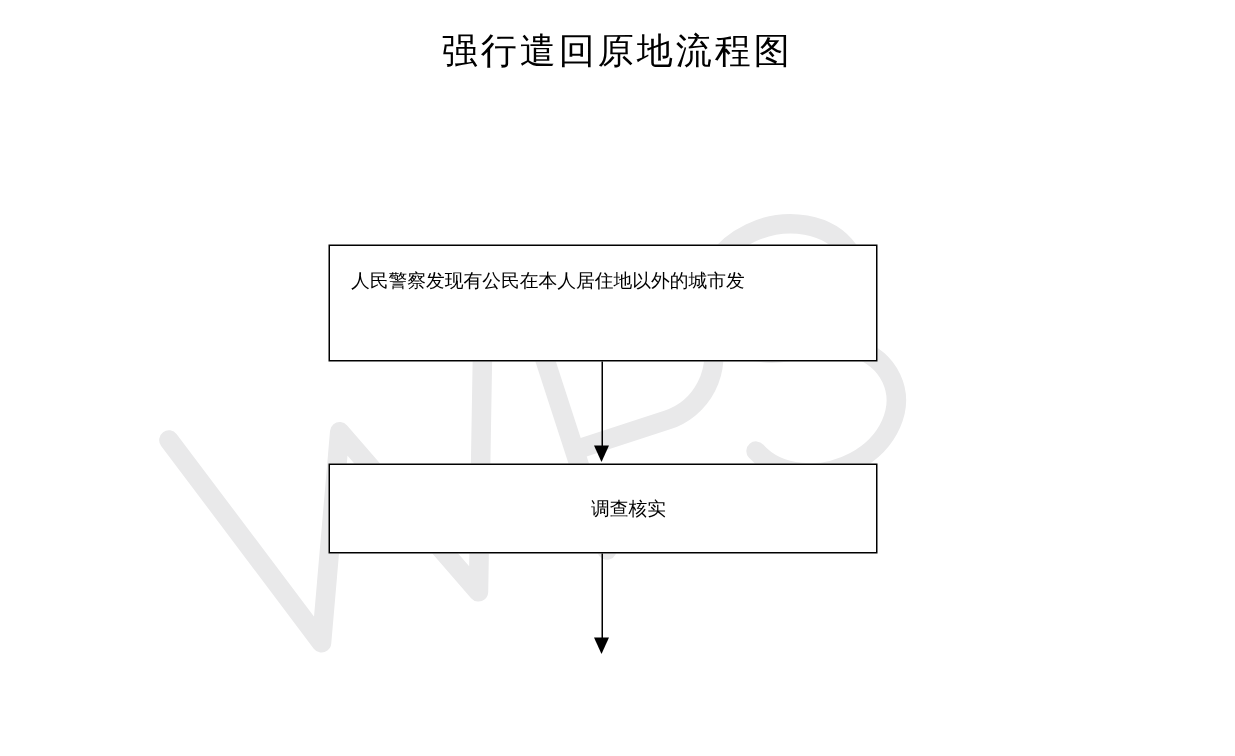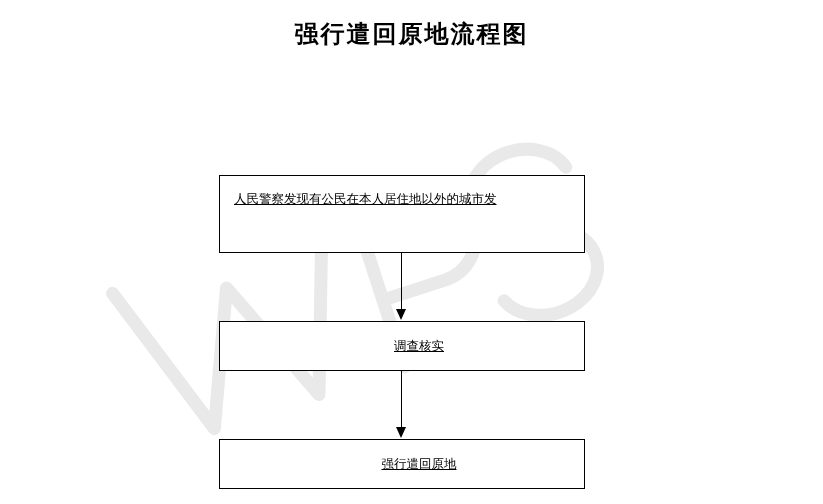--- a/index.html
+++ b/index.html
@@ -32,54 +32,53 @@
 
   
   .title {
     position: absolute;
     top: 18px;
     left: 0;
     width: 823px;
     text-align: center;
     font-family: "DejaVu Sans", "Liberation Sans", sans-serif;
     font-size: 24px;
-    font-weight: bold;
+    font-weight: normal;
     letter-spacing: 2px;
     color: #000;
     z-index: 3;
   }
 
   
   .flow {
     position: absolute;
     left: 219px;
-    top: 175px;
+    top: 163px;
     width: 366px;
     z-index: 2;
-    text-decoration: underline;
   }
 
   .node {
     border: 1px solid #000000;
     background: #ffffff;
     box-sizing: border-box;
     width: 366px;
     font-size: 12.5px;
     line-height: 22px;
     color: #000;
   }
 
   .node.multiline {
     height: 78px;
     padding: 12px 14px 0 14px;
     text-align: left;
   }
 
   .node.single {
-    height: 50px;
+    height: 60px;
     display: flex;
     align-items: center;
     justify-content: center;
     text-align: center;
     padding-left: 34px;
   }
 
   .node .text-line {
     white-space: pre;
   }
@@ -139,17 +138,14 @@
 
   <div class="node single">
     <div class="text-line">调查核实</div>
   </div>
 
   <div class="connector">
     <div class="stem"></div>
     <div class="arrow"></div>
   </div>
 
-  <div class="node single">
-    <div class="text-line">强行遣回原地</div>
-  </div>
 
 </div>
 
 </body></html>

